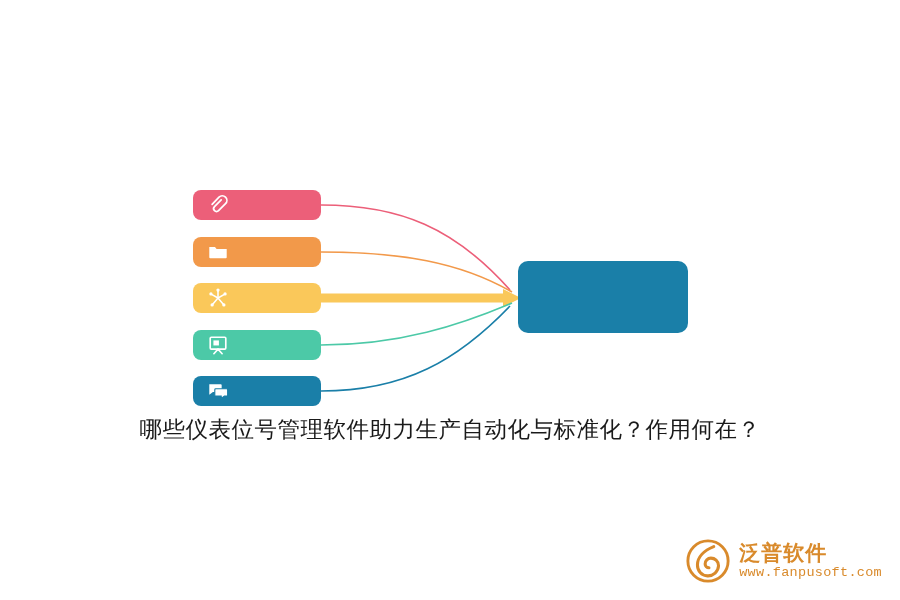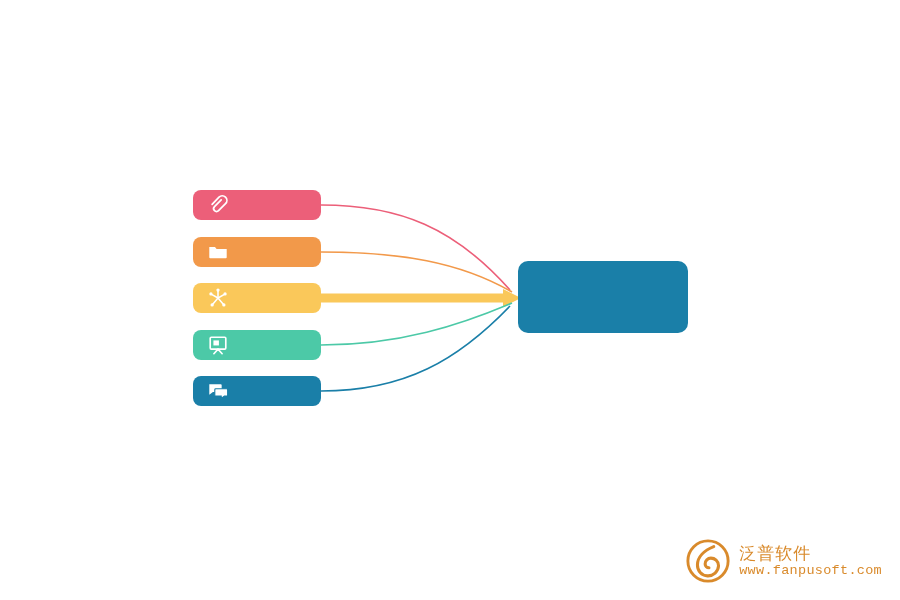--- a/index.html
+++ b/index.html
@@ -74,22 +74,22 @@
     width: 46px;
     height: 46px;
     flex: 0 0 auto;
   }
   #watermark .wm-text {
     display: flex;
     flex-direction: column;
     line-height: 1.12;
   }
   #watermark .wm-name {
-    font-size: 17px;
-    font-weight: normal;
+    font-size: 21px;
+    font-weight: bold;
     color: #d98a2b;
     font-family: "DejaVu Sans", "Liberation Sans", sans-serif;
     letter-spacing: 1px;
   }
   #watermark .wm-url {
     font-size: 13.5px;
     color: #d98a2b;
     font-family: Liberation Mono, monospace;
     letter-spacing: 0.3px;
   }
@@ -164,20 +164,21 @@
         <path d="M9.5 9.5 h12 a1 1 0 0 1 1 1 v6 a1 1 0 0 1-1 1 h-2.5 l-3.5 2.6 v-2.6 h-6 a1 1 0 0 1-1-1 v-6 a1 1 0 0 1 1-1 z" fill="#ffffff" stroke="#1a7fa8" stroke-width="1.2"></path>
       </svg>
       <span></span>
     </div>
 
     <div class="hub-box" style="left:518px;top:261px;width:170px;height:72px;background:#1a7fa8;">
       <span></span>
     </div>
   </div>
 
+  <div id="caption">哪些仪表位号管理软件助力生产自动化与标准化？作用何在？</div>
 
   <div id="watermark">
     <svg class="wm-logo" viewBox="0 0 48 48">
       <circle cx="24" cy="24" r="21" fill="none" stroke="#d98a2b" stroke-width="3"></circle>
       <path d="M30 9 C20 13 13 20 13 28 a11 11 0 0 0 22 1 c0-5-4-8-8-8 a6 6 0 0 0-6 6 a4 4 0 0 0 4 4" fill="none" stroke="#d98a2b" stroke-width="3.2" stroke-linecap="round"></path>
     </svg>
     <div class="wm-text">
       <span class="wm-name">泛普软件</span>
       <span class="wm-url">www.fanpusoft.com</span>
     </div>

